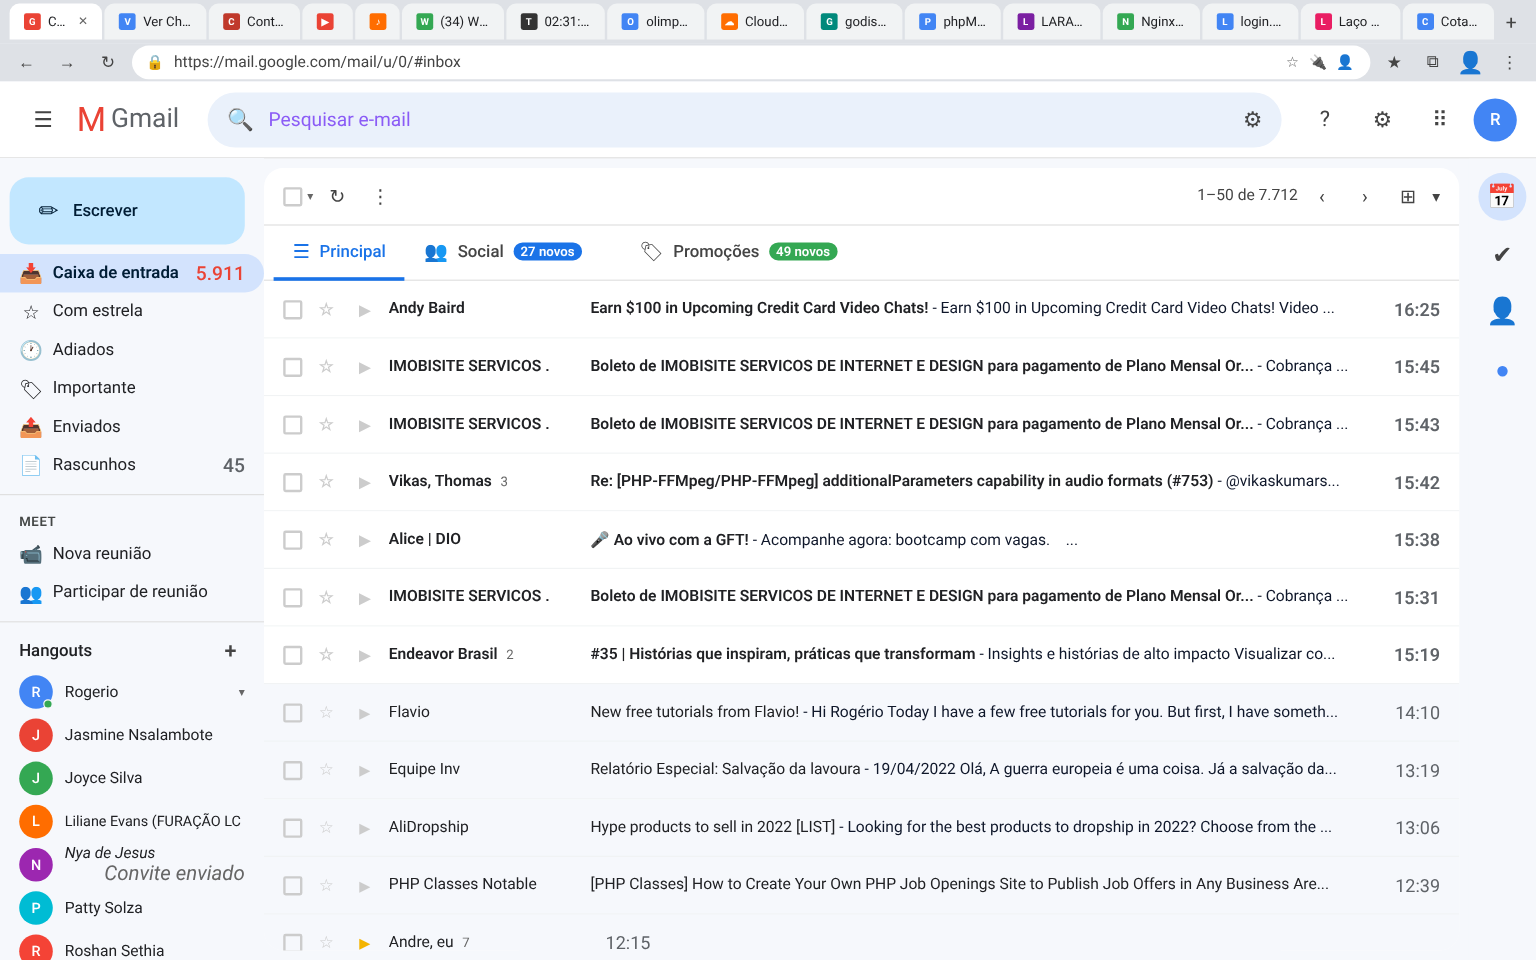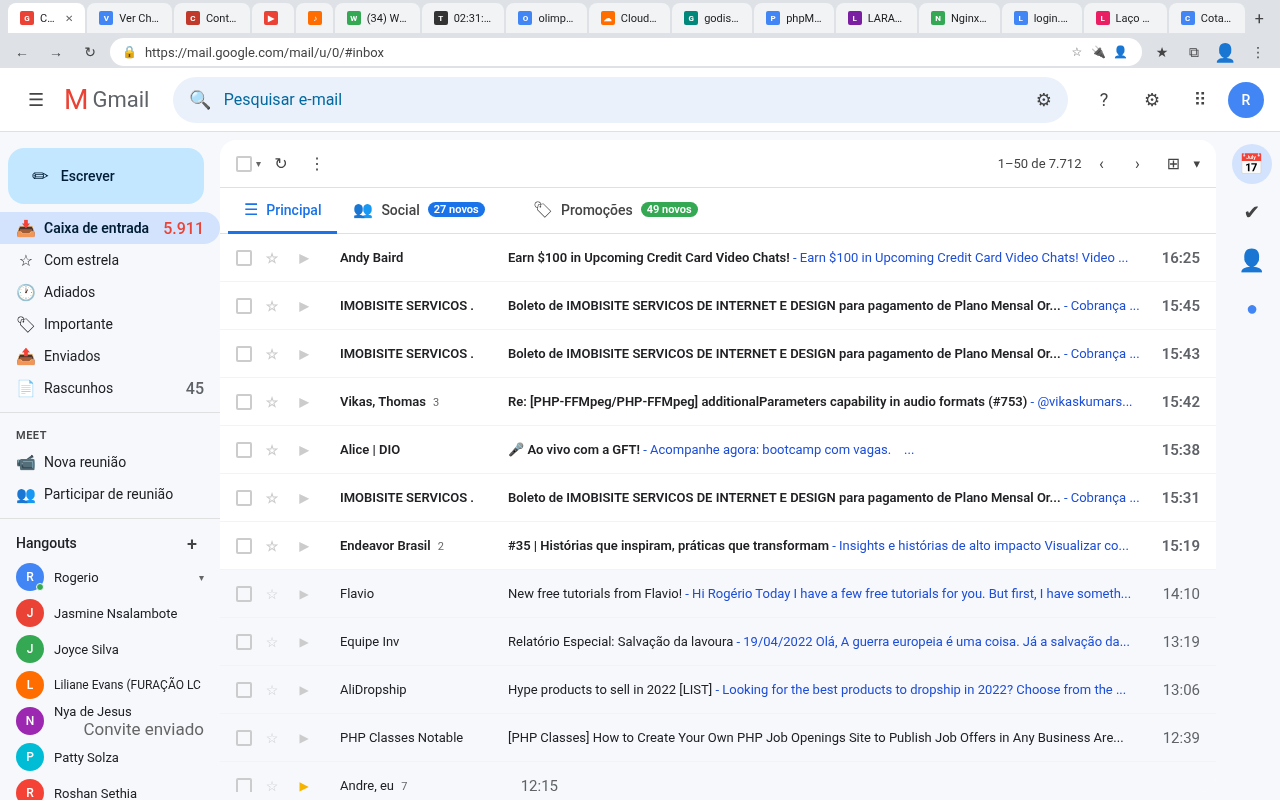--- a/index.html
+++ b/index.html
@@ -31,21 +31,21 @@
 
     
     .gmail-wrapper { display: flex; flex-direction: column; height: calc(800px - 68px); background: #f6f8fc; }
     .gmail-header { display: flex; align-items: center; height: 64px; background: #fff; padding: 0 16px; gap: 8px; border-bottom: 1px solid #e0e0e0; flex-shrink: 0; }
     .hamburger { width: 40px; height: 40px; border-radius: 50%; display: flex; align-items: center; justify-content: center; cursor: pointer; color: #444; font-size: 18px; }
     .gmail-logo { display: flex; align-items: center; gap: 4px; margin-right: 16px; }
     .gmail-logo-m { color: #EA4335; font-size: 28px; font-weight: 400; }
     .gmail-logo-text { color: #5f6368; font-size: 22px; font-weight: 400; }
     .search-bar { flex: 1; height: 46px; background: #EAF1FB; border-radius: 24px; display: flex; align-items: center; padding: 0 16px; gap: 12px; }
     .search-icon { color: #444; font-size: 18px; }
-    .search-input-fake { flex: 1; color: #0369a1; font-size: 16px; }
+    .search-input-fake { flex: 1; color: #8b5cf6; font-size: 16px; }
     .search-tune { color: #444; font-size: 18px; cursor: pointer; }
     .header-right { display: flex; align-items: center; gap: 8px; margin-left: 8px; }
     .header-icon { width: 40px; height: 40px; border-radius: 50%; display: flex; align-items: center; justify-content: center; cursor: pointer; color: #444; font-size: 18px; }
     .avatar-circle { width: 36px; height: 36px; border-radius: 50%; background: #4285F4; display: flex; align-items: center; justify-content: center; color: white; font-size: 14px; font-weight: 500; cursor: pointer; }
 
     
     .sidebar { width: 220px; flex-shrink: 0; background: #f6f8fc; padding-top: 8px; overflow-y: auto; }
     .compose-btn { display: flex; align-items: center; gap: 12px; margin: 8px 16px 8px 8px; padding: 16px 24px; background: #C2E7FF; border-radius: 16px; cursor: pointer; font-size: 14px; font-weight: 500; color: #001D35; }
     .compose-icon { font-size: 20px; }
     .nav-item { display: flex; align-items: center; gap: 8px; padding: 4px 16px 4px 16px; height: 32px; border-radius: 0 16px 16px 0; cursor: pointer; color: #202124; font-size: 14px; position: relative; }
@@ -84,25 +84,25 @@
     .inbox-tab-badge.blue { background: #1a73e8; }
 
     
     .email-list { flex: 1; overflow-y: auto; }
     .email-row { display: flex; align-items: center; padding: 0 16px; height: 48px; border-bottom: 1px solid #f1f3f4; cursor: pointer; gap: 8px; position: relative; }
     .email-row.unread { background: #fff; font-weight: 600; }
     .email-row.read { background: #f6f8fc; font-weight: 400; }
     .star-btn { width: 24px; height: 24px; display: flex; align-items: center; justify-content: center; cursor: pointer; flex-shrink: 0; font-size: 14px; color: #ccc; }
     .important-btn { width: 24px; height: 24px; display: flex; align-items: center; justify-content: center; cursor: pointer; flex-shrink: 0; font-size: 12px; color: #ccc; }
     .important-btn.important { color: #f4b400; }
-    .email-sender { width: 160px; flex-shrink: 0; font-size: 13px; overflow: hidden; text-overflow: ellipsis; white-space: nowrap; margin-left: 16px; }
+    .email-sender { width: 160px; flex-shrink: 0; font-size: 13px; overflow: hidden; text-overflow: ellipsis; white-space: nowrap; }
     .email-count { font-size: 11px; color: #666; margin-left: 4px; font-weight: 400; }
     .email-subject-preview { flex: 1; font-size: 13px; overflow: hidden; text-overflow: ellipsis; white-space: nowrap; }
     .email-subject { font-weight: inherit; }
-    .email-preview { color: #1d4ed8; font-weight: 400; }
+    .email-preview { color: #0f172a; font-weight: 400; }
     .email-time { width: 50px; text-align: right; font-size: 15px; color: #5f6368; flex-shrink: 0; }
 
     
     .right-panel { width: 56px; background: #f6f8fc; display: flex; flex-direction: column; align-items: center; padding-top: 12px; gap: 8px; flex-shrink: 0; }
     .right-panel-icon { width: 40px; height: 40px; border-radius: 50%; display: flex; align-items: center; justify-content: center; cursor: pointer; color: #444; font-size: 20px; }
     .right-panel-icon.active { background: #D3E3FD; color: #1a73e8; }
 
     
     ::-webkit-scrollbar { width: 6px; }
     ::-webkit-scrollbar-track { background: transparent; }
@@ -296,21 +296,21 @@
         <div class="hangout-item">
           <div class="hangout-avatar" style="background:#34A853;">J</div>
           <span class="hangout-name">Joyce Silva</span>
         </div>
         <div class="hangout-item">
           <div class="hangout-avatar" style="background:#FF6D00;">L</div>
           <span class="hangout-name" style="font-size:12px;">Liliane Evans (FURAÇÃO LC</span>
         </div>
         <div class="hangout-item">
           <div class="hangout-avatar" style="background:#9C27B0;">N</div>
-          <div style="flex:1;overflow:hidden;">
+          <div style="flex:1;overflow:hidden;font-style:italic;">
             <div class="hangout-name">Nya de Jesus</div>
             <div style="font-size:17px;color:#666;text-align:right;">Convite enviado</div>
           </div>
         </div>
         <div class="hangout-item">
           <div class="hangout-avatar" style="background:#00BCD4;">P</div>
           <span class="hangout-name">Patty Solza</span>
         </div>
         <div class="hangout-item">
           <div class="hangout-avatar" style="background:#F44336;">R</div>

